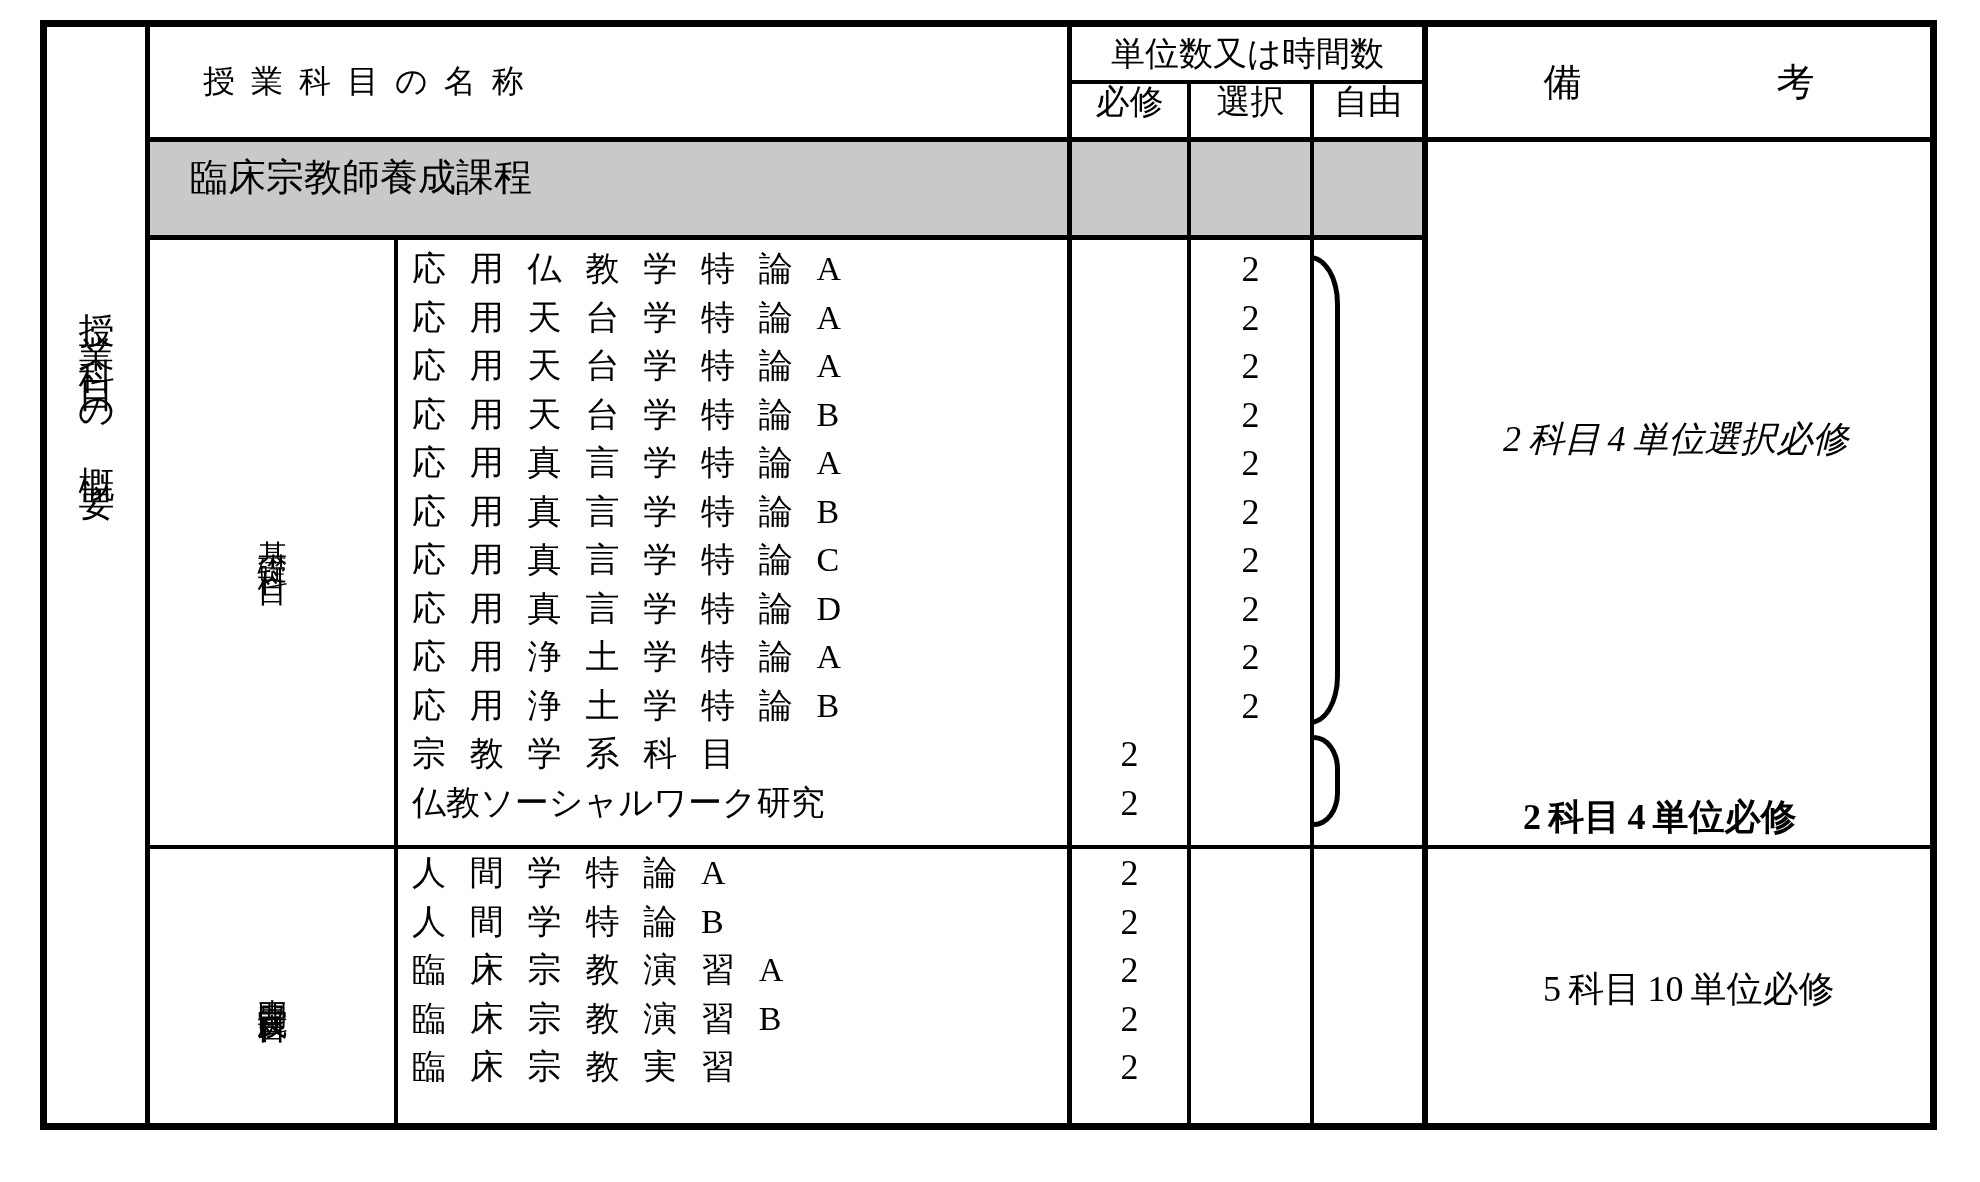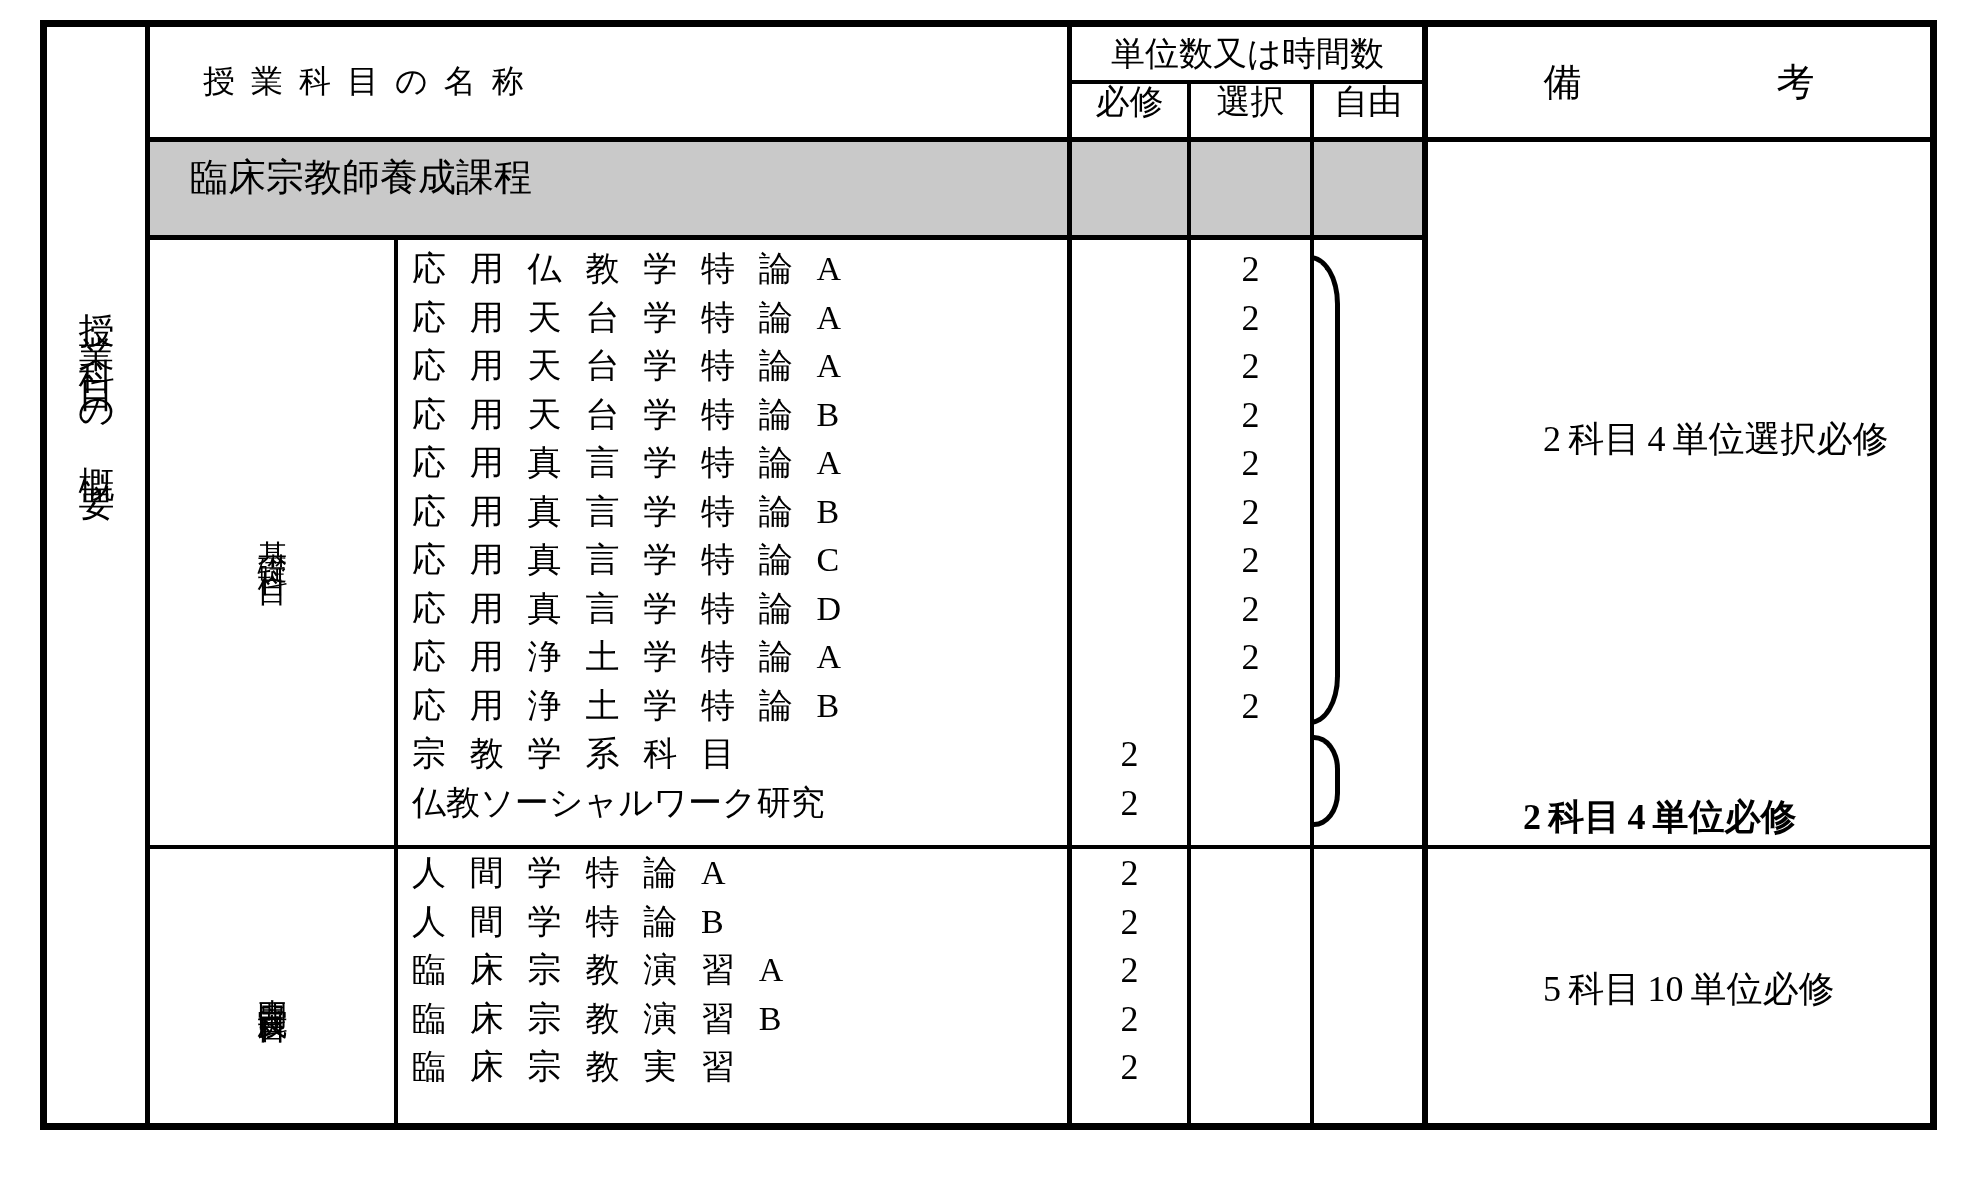--- a/index.html
+++ b/index.html
@@ -113,21 +113,21 @@
     position: absolute; z-index: 4;
     width: 30px;
     border: 5px solid #000; border-left: none;
     box-sizing: border-box;
     background: transparent;
   }
   .bracket-big   { left: 1263px; top: 228px; height: 470px; border-radius: 0 32px 32px 0 / 0 52px 52px 0; }
   .bracket-small { left: 1263px; top: 708px; height: 92px;  border-radius: 0 26px 26px 0 / 0 34px 34px 0; }
 
   .remark { position: absolute; z-index: 4; font-size: 36px; white-space: nowrap; }
-  .remark-1 { left: 1496px; top: 388px; }
+  .remark-1 { left: 1456px; top: 388px; font-style: italic; }
   .remark-2 { left: 1476px; top: 766px; font-weight: bold; }
   .remark-3 { left: 1496px; top: 938px; }
 </style>
 </head>
 <body>
 
 <div class="page">
   <div class="table">
     <div class="inner">
 

